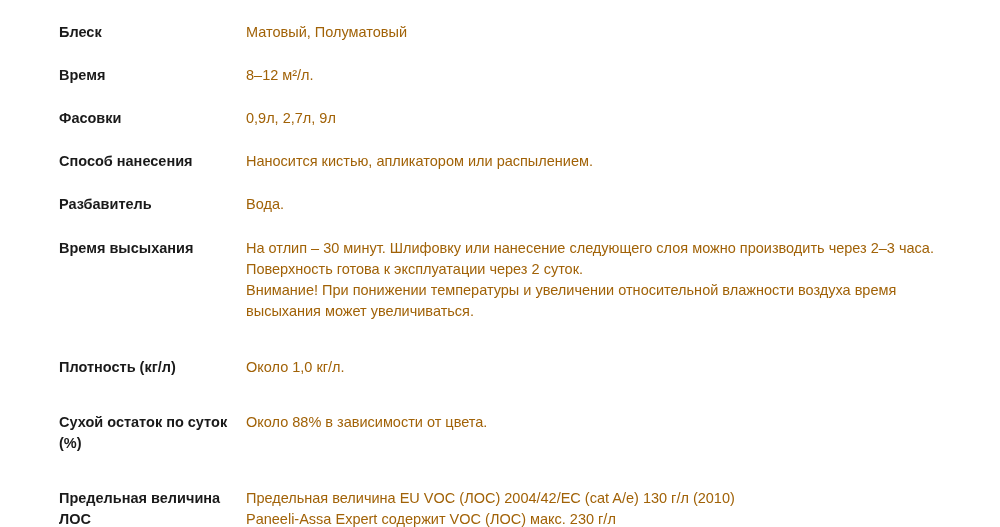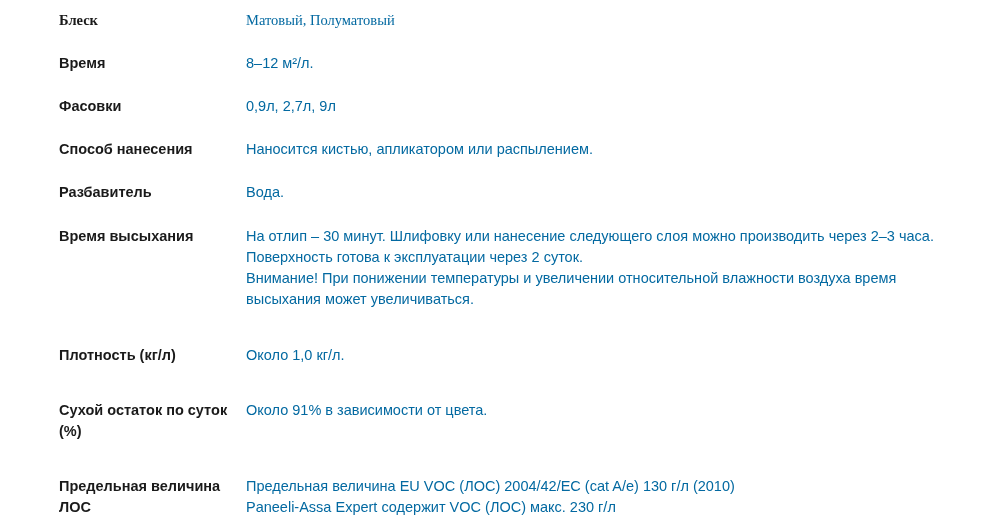--- a/index.html
+++ b/index.html
@@ -28,34 +28,33 @@
     font-weight: bold;
     line-height: 1.45;
     color: #1a1a1a;
     vertical-align: top;
   }
   .spec-value {
     padding: 0 40px 0 0;
     font-size: 14.5px;
     font-weight: normal;
     line-height: 1.45;
-    color: #0369a1;
+    color: #a16207;
     vertical-align: top;
   }
   .spec-value p {
     margin: 0;
   }
   
   .spec-row > td {
     padding-top: 11px;
     padding-bottom: 11px;
   }
   .spec-row.first > td {
-    padding-top: 10px;
-    font-family: Liberation Serif, serif;
+    padding-top: 22px;
   }
   .spec-row.tight > td {
     padding-top: 12px;
     padding-bottom: 12px;
   }
   .spec-row.gap-before > td {
     padding-top: 23px;
   }
 </style>
 </head>
@@ -110,21 +109,21 @@
     <tr class="spec-row gap-before">
       <td class="spec-label">Плотность (кг/л)</td>
       <td class="spec-value">
         <p>Около 1,0 кг/л.</p>
       </td>
     </tr>
 
     <tr class="spec-row gap-before">
       <td class="spec-label">Сухой остаток по суток (%)</td>
       <td class="spec-value">
-        <p>Около 91% в зависимости от цвета.</p>
+        <p>Около 88% в зависимости от цвета.</p>
       </td>
     </tr>
 
     <tr class="spec-row gap-before">
       <td class="spec-label">Предельная величина ЛОС</td>
       <td class="spec-value">
         <p>Предельная величина EU VOC (ЛОС) 2004/42/EC (cat A/e) 130 г/л (2010)</p>
         <p>Paneeli-Assa Expert содержит VOC (ЛОС) макс. 230 г/л</p>
       </td>
     </tr>

